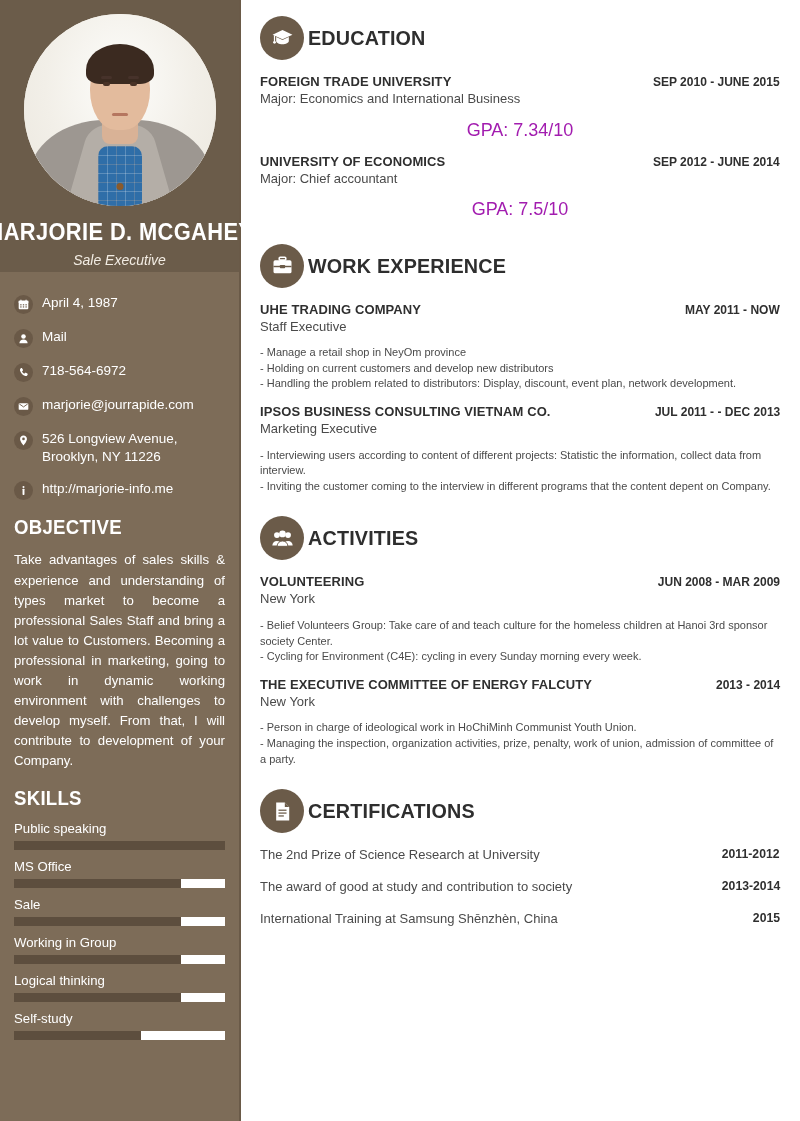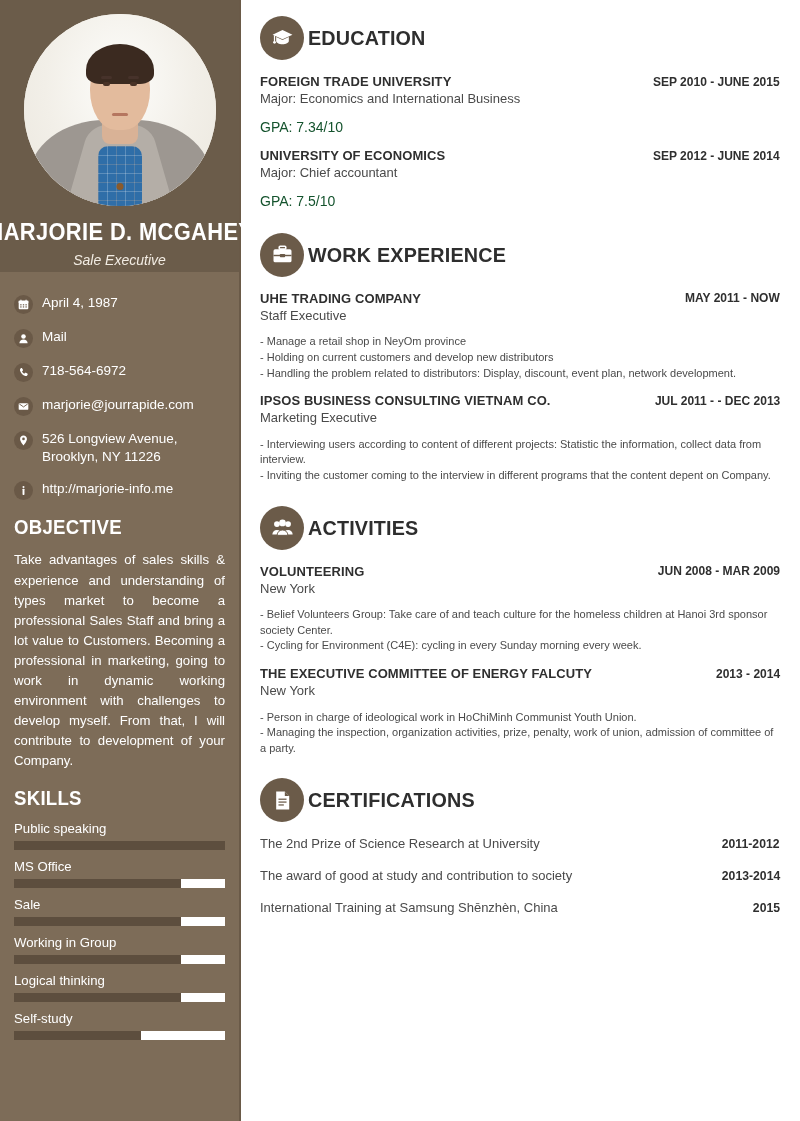--- a/index.html
+++ b/index.html
@@ -210,21 +210,21 @@
     font-weight: bold;
     letter-spacing: .2px;
     color: #2e2e2e;
     transform: scaleX(.94);
     transform-origin: left center;
   }
 
   .entry { margin-bottom: 12px; }
   .entry-row {
     display: flex;
-    align-items: center;
+    align-items: flex-end;
     justify-content: space-between;
     gap: 20px;
   }
   .entry-title {
     font-size: 13.4px;
     font-weight: bold;
     color: #2f2f2f;
     letter-spacing: .1px;
     transform: scaleX(.97);
     transform-origin: left center;
@@ -238,36 +238,37 @@
     transform: scaleX(.97);
     transform-origin: right center;
   }
   .entry-sub {
     font-size: 13px;
     color: #4a4a4a;
     margin-top: 1px;
     line-height: 1.35;
   }
   .entry-extra {
-    font-size: 14px;
-    color: #14532d;
+    font-size: 18px;
+    color: #a21caf;
     margin-top: 10px;
     line-height: 1.35;
+    text-align: center;
   }
   .bullets {
     margin-top: 10px;
     font-size: 11px;
     line-height: 1.42;
     color: #4a4a4a;
   }
   .bullets p { margin: 0; }
 
   .cert-row {
     display: flex;
-    align-items: flex-end;
+    align-items: flex-start;
     justify-content: space-between;
     gap: 28px;
     margin-bottom: 17px;
   }
   .cert-name { font-size: 13px; color: #4a4a4a; }
   .cert-date {
     font-size: 12.6px; font-weight: bold; color: #2f2f2f;
     white-space: nowrap; transform: scaleX(.97); transform-origin: right center;
   }
 </style>

